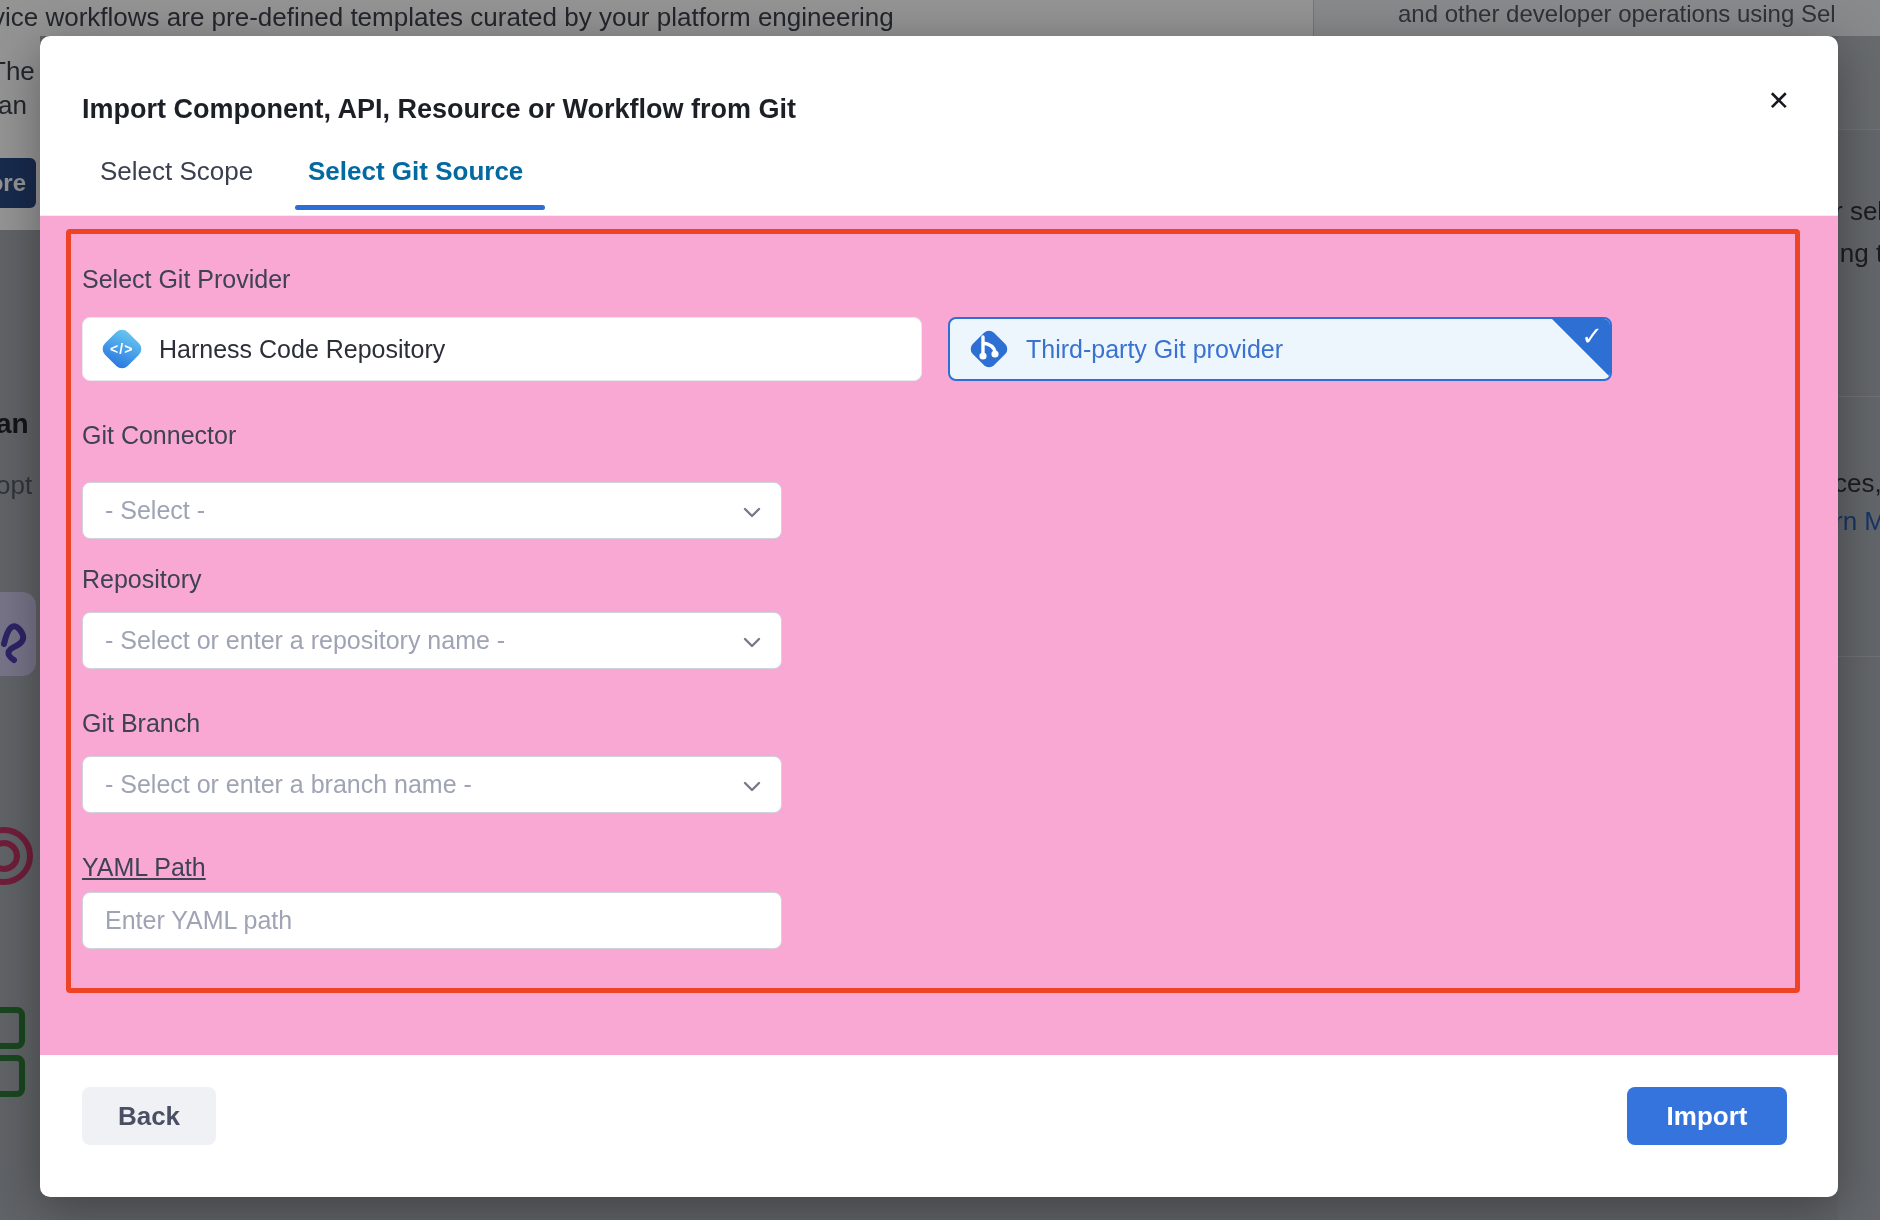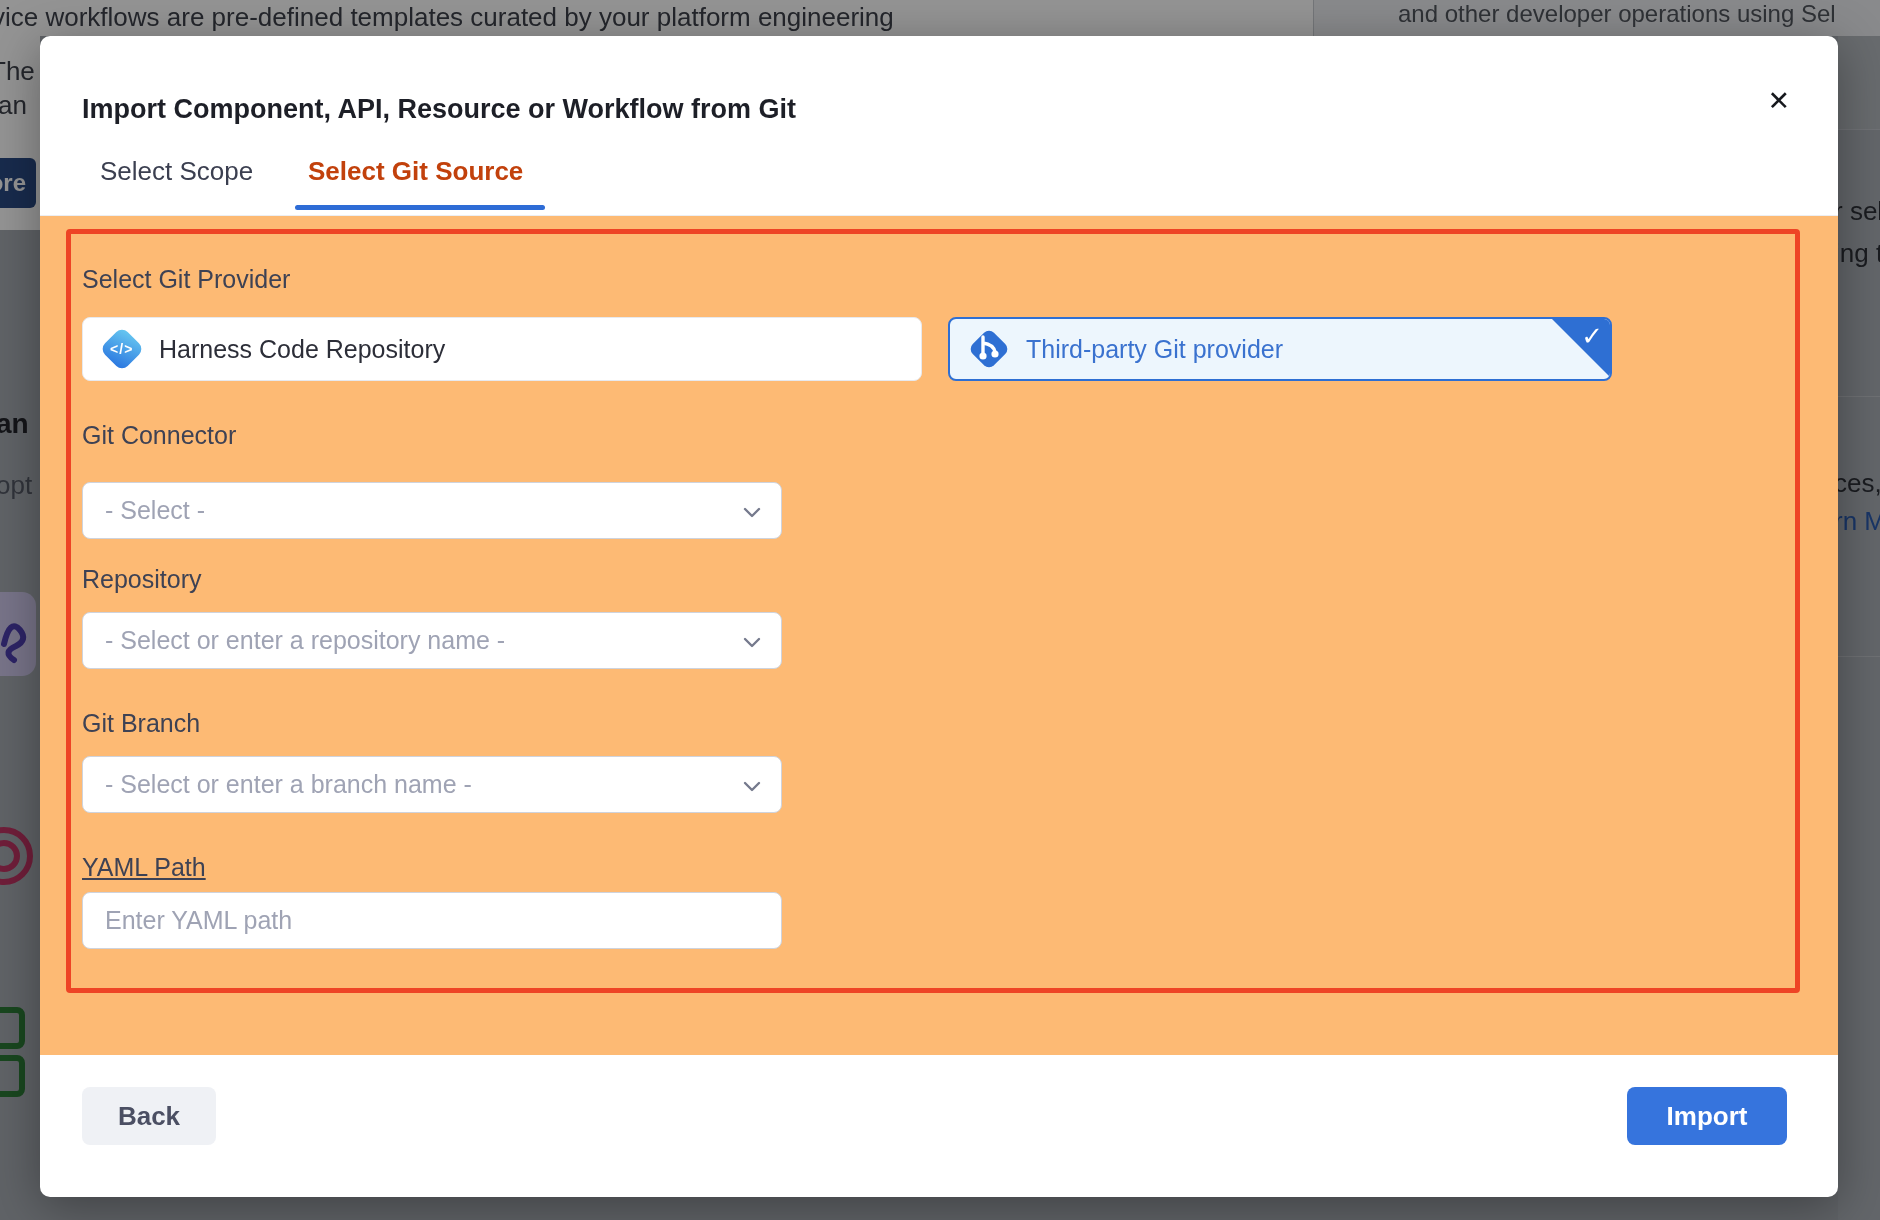--- a/index.html
+++ b/index.html
@@ -28,23 +28,23 @@
   .overlay{position:absolute;inset:0;background:rgba(0,0,0,0.42);}
   
   .modal{
     position:absolute;left:40px;top:36px;width:1798px;height:1161px;background:#ffffff;border-radius:10px;
     box-shadow:0 10px 50px rgba(0,0,0,.35);
   }
   .modal-title{position:absolute;left:42px;top:58px;font-size:27px;font-weight:600;color:#1d1f27;}
   .close-btn{position:absolute;right:44px;top:48px;border:0;background:transparent;font-size:27px;color:#16181d;cursor:pointer;line-height:1;padding:4px;}
   .tab{position:absolute;top:120px;font-size:26px;color:#3b3f50;cursor:pointer;}
   .tab.t1{left:60px;}
-  .tab.t2{left:268px;font-weight:700;color:#c2410c;}
+  .tab.t2{left:268px;font-weight:700;color:#0369a1;}
   .tab-underline{position:absolute;left:255px;top:169px;width:250px;height:5px;border-radius:3px;background:#2e6cd6;}
-  .content{position:absolute;left:0;top:179px;width:1798px;height:840px;background:#fdba74;border-top:1px solid #eceef2;padding-left:44px;}
+  .content{position:absolute;left:0;top:179px;width:1798px;height:840px;background:#f9a8d4;border-top:1px solid #eceef2;padding-left:44px;}
   .annotation{position:absolute;left:26px;top:13px;width:1734px;height:764px;border:5px solid #ee4425;border-radius:4px;pointer-events:none;z-index:5;}
   .flabel{position:absolute;left:42px;font-size:25px;color:#3e4254;}
   
   .card{position:absolute;top:101px;height:64px;border-radius:8px;display:flex;align-items:center;cursor:pointer;}
   .card1{left:42px;width:840px;background:#ffffff;border:1px solid #e7e9ee;}
   .card2{left:908px;width:664px;background:#edf6fd;border:2px solid #2e6fd3;overflow:hidden;text-align:right;}
   .card .clabel{font-size:25px;margin-left:14px;}
   .card1 .clabel{color:#2c2e38;}
   .card2 .clabel{color:#3a72cf;}
   .diamond-wrap{width:46px;height:46px;margin-left:16px;position:relative;flex:0 0 auto;}

